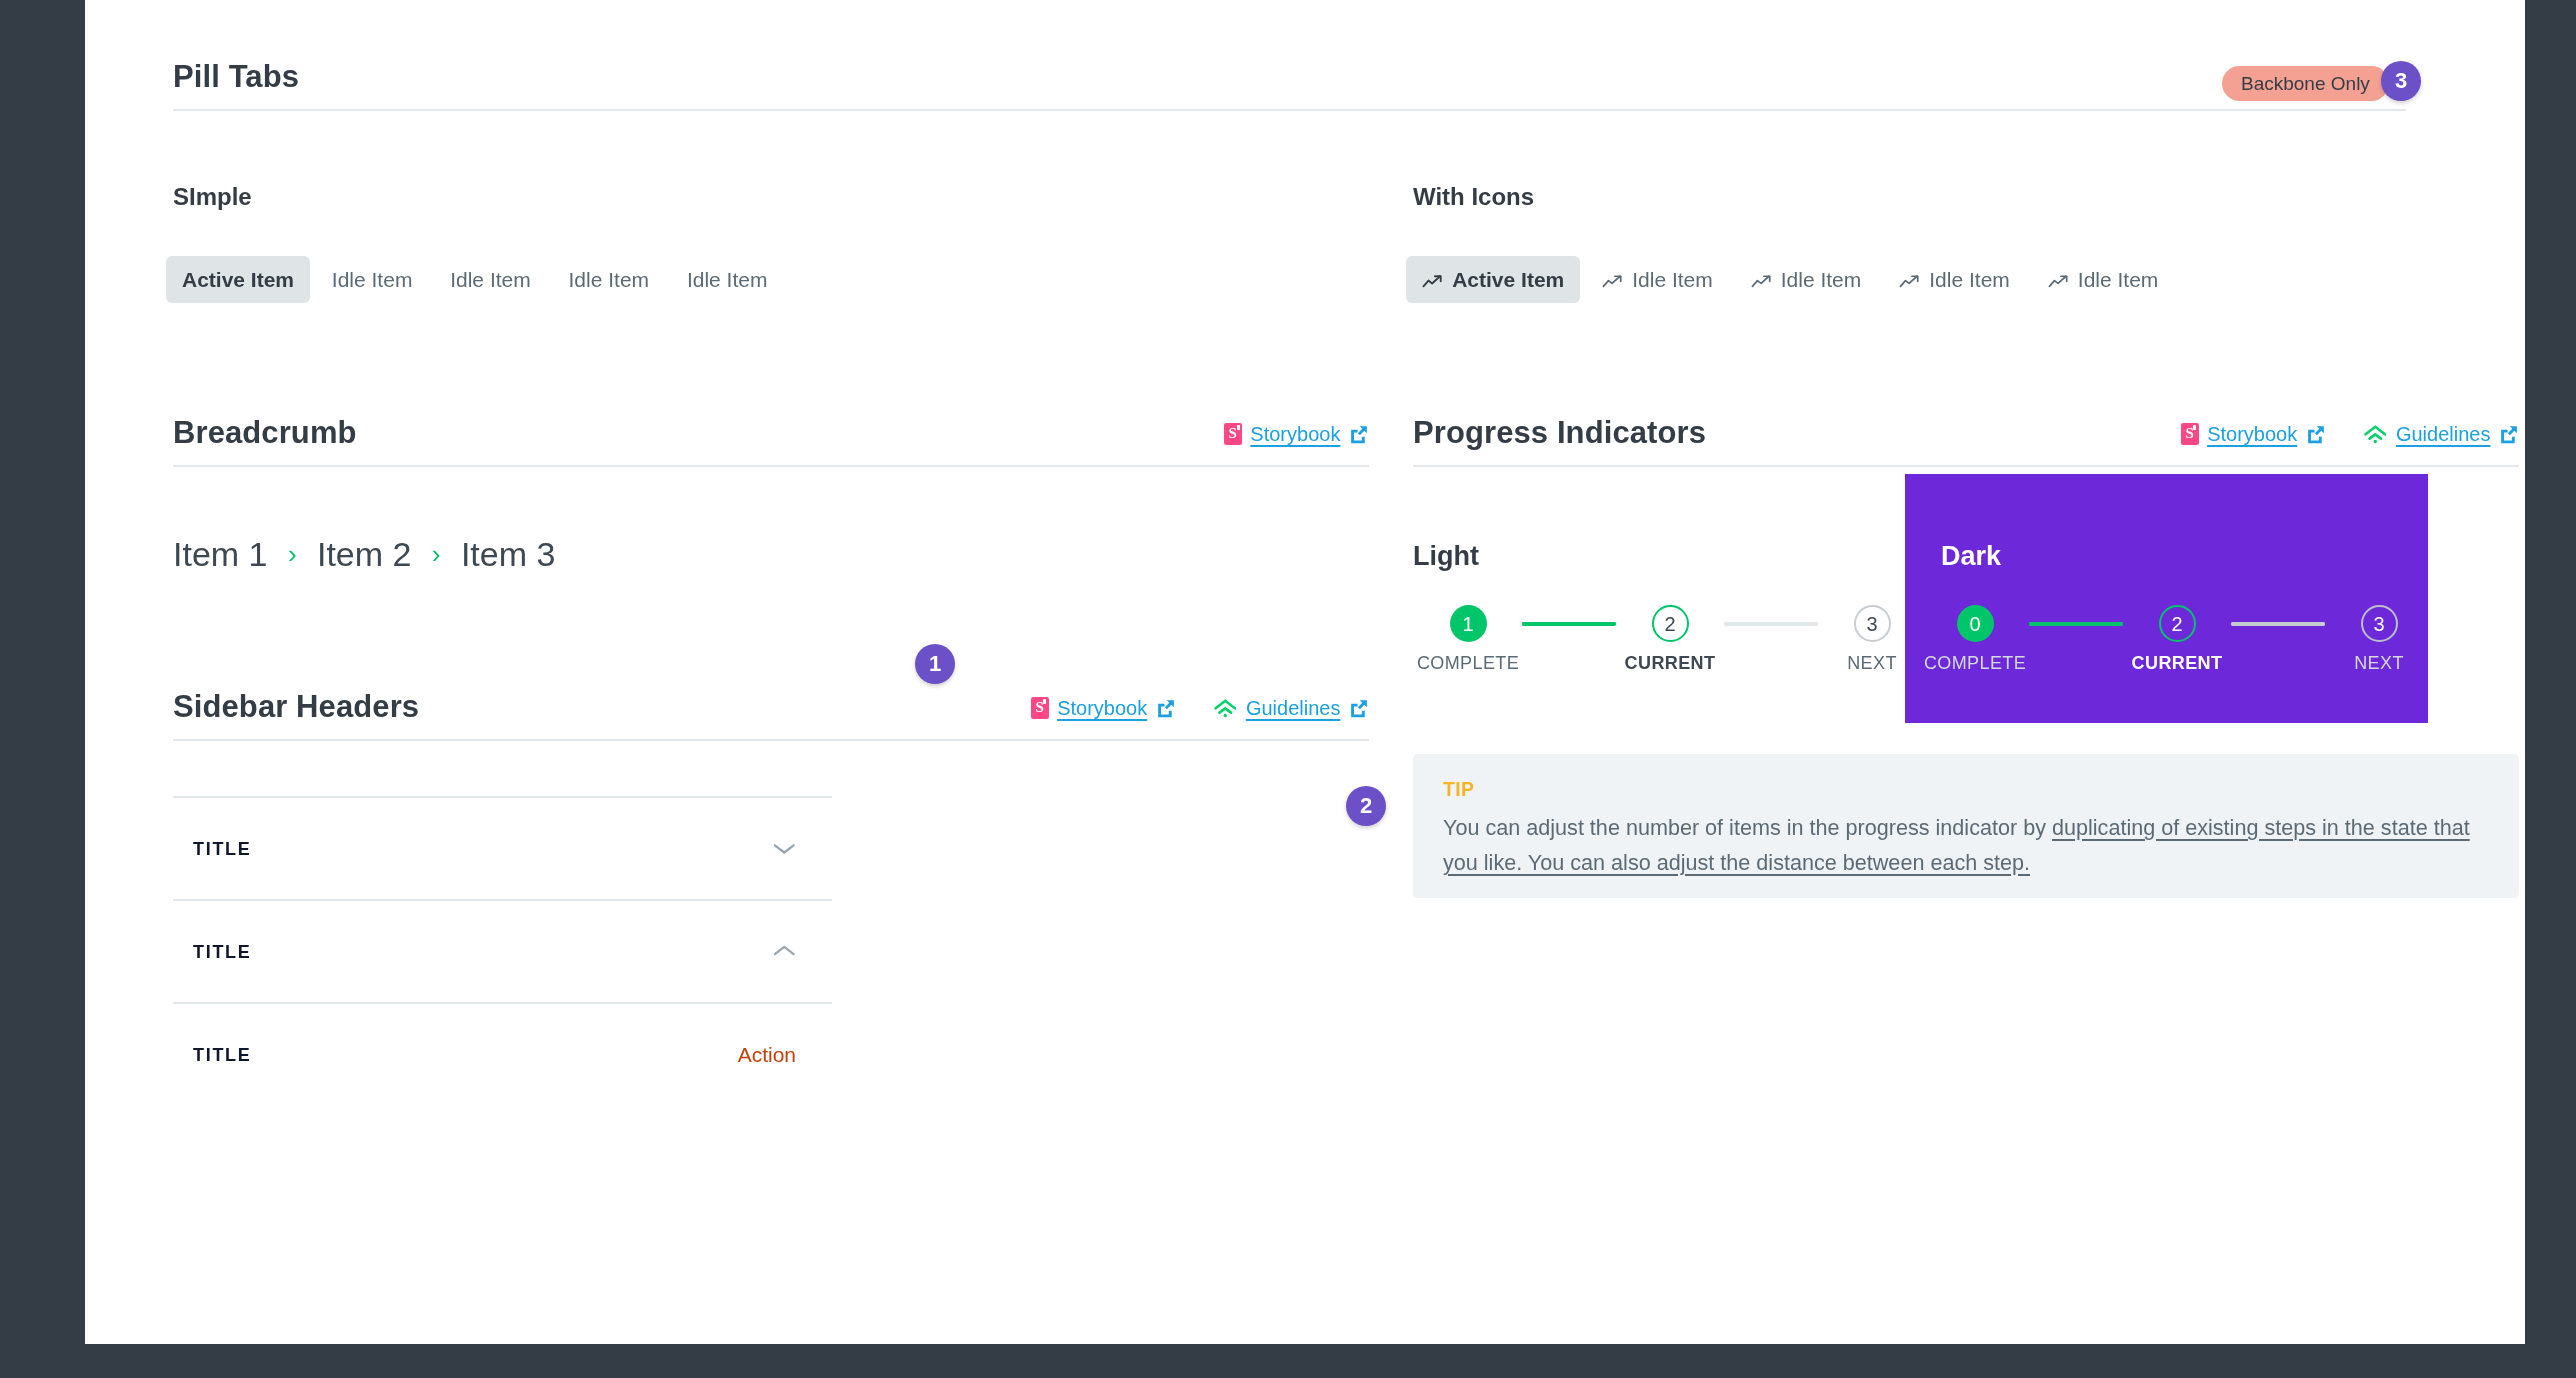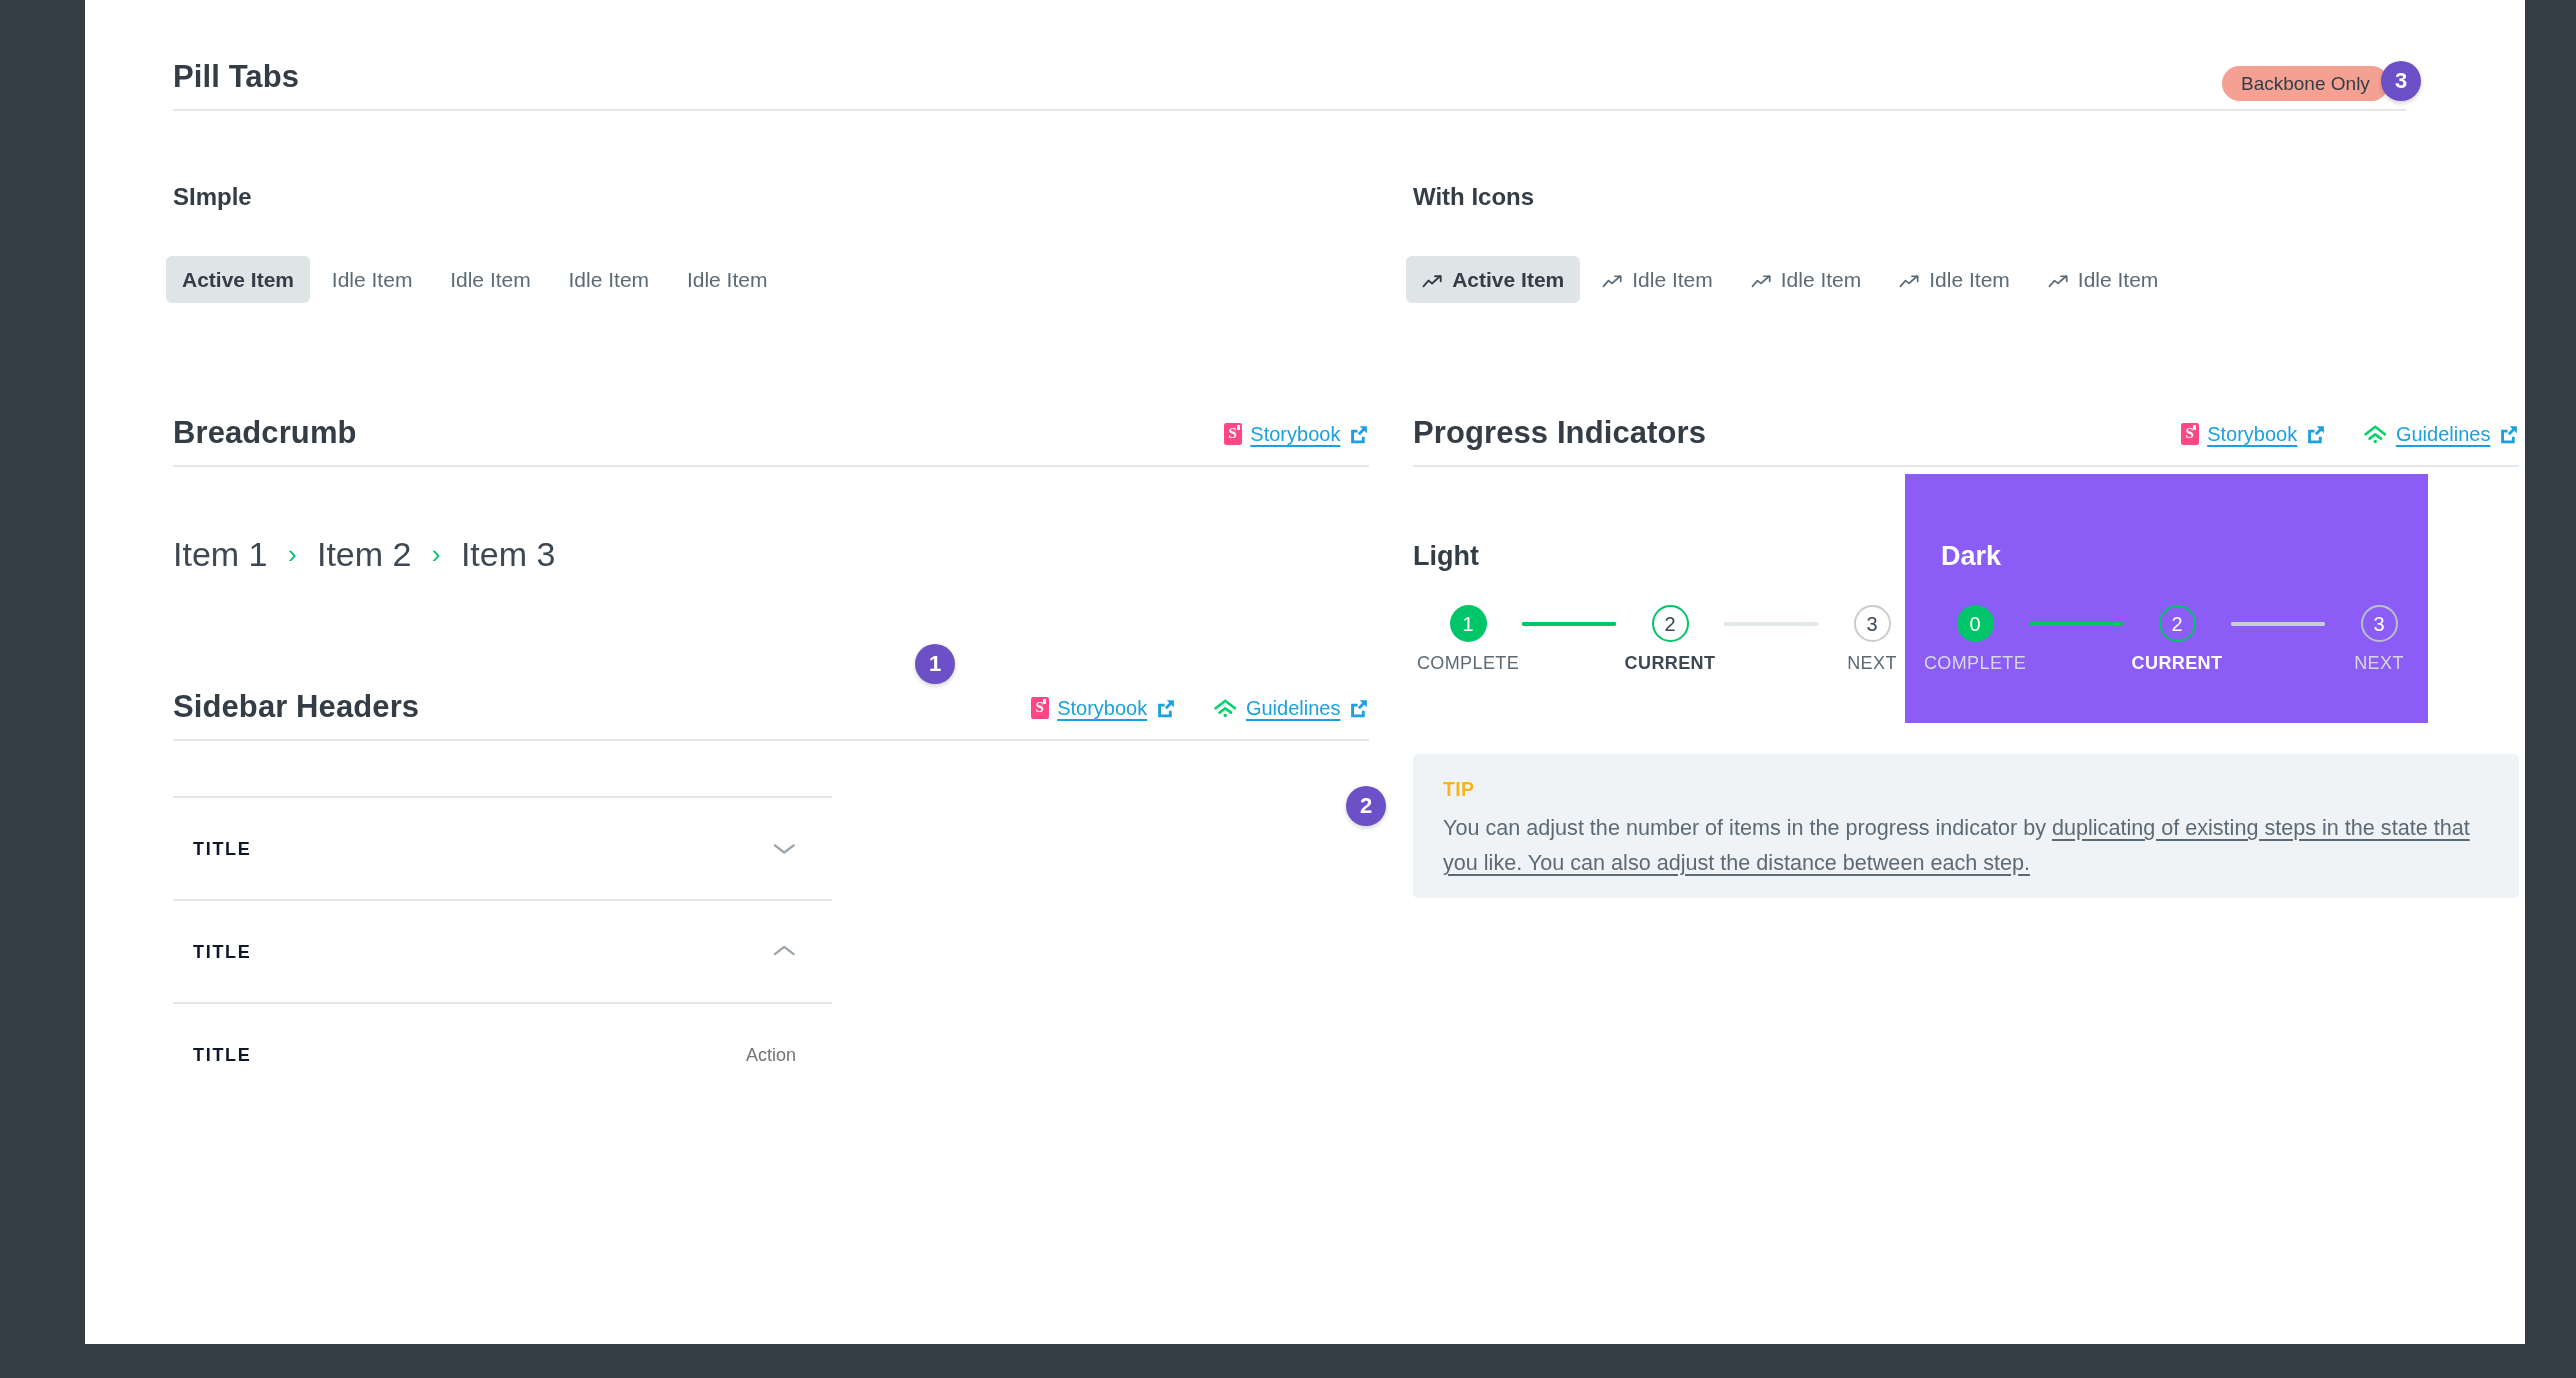--- a/index.html
+++ b/index.html
@@ -169,30 +169,30 @@
   }
   .sh-title {
     font-size: 18px;
     font-weight: bold;
     color: #0f172a;
     letter-spacing: 1.7px;
     line-height: 1;
   }
   .chev { width: 24.5px; height: 14.4px; }
   .sh-action {
-    font-size: 18px;
-    color: #737373;
+    font-size: 21px;
+    color: #c2410c;
     line-height: 1;
     cursor: pointer;
   }
 
   
   .panel-dark {
     position: absolute;
-    background: #8b5cf6;
+    background: #6d28d9;
   }
   .mode-label {
     position: absolute;
     font-size: 27px;
     font-weight: bold;
     color: #343d46;
     line-height: 1;
   }
   .mode-label.on-dark { color: #ffffff; }
 

